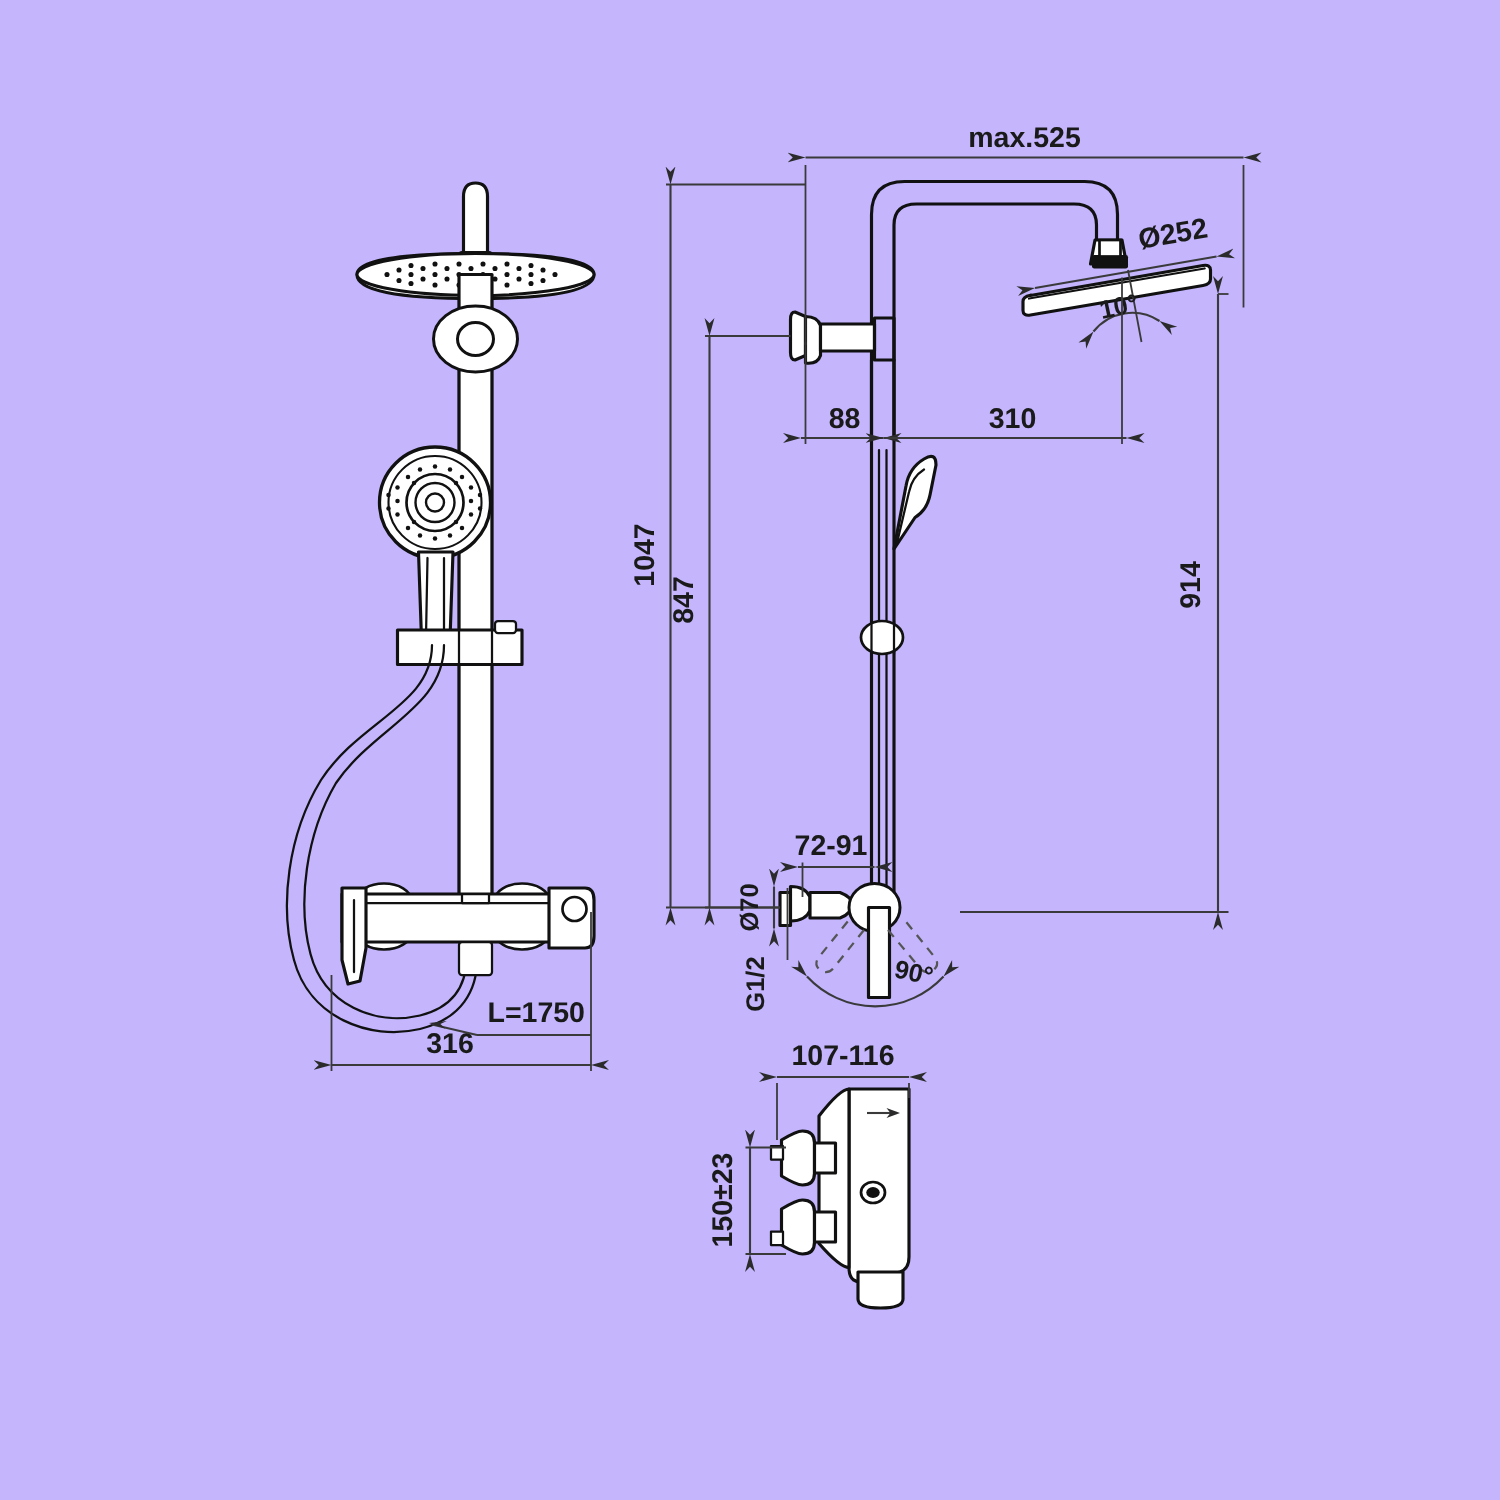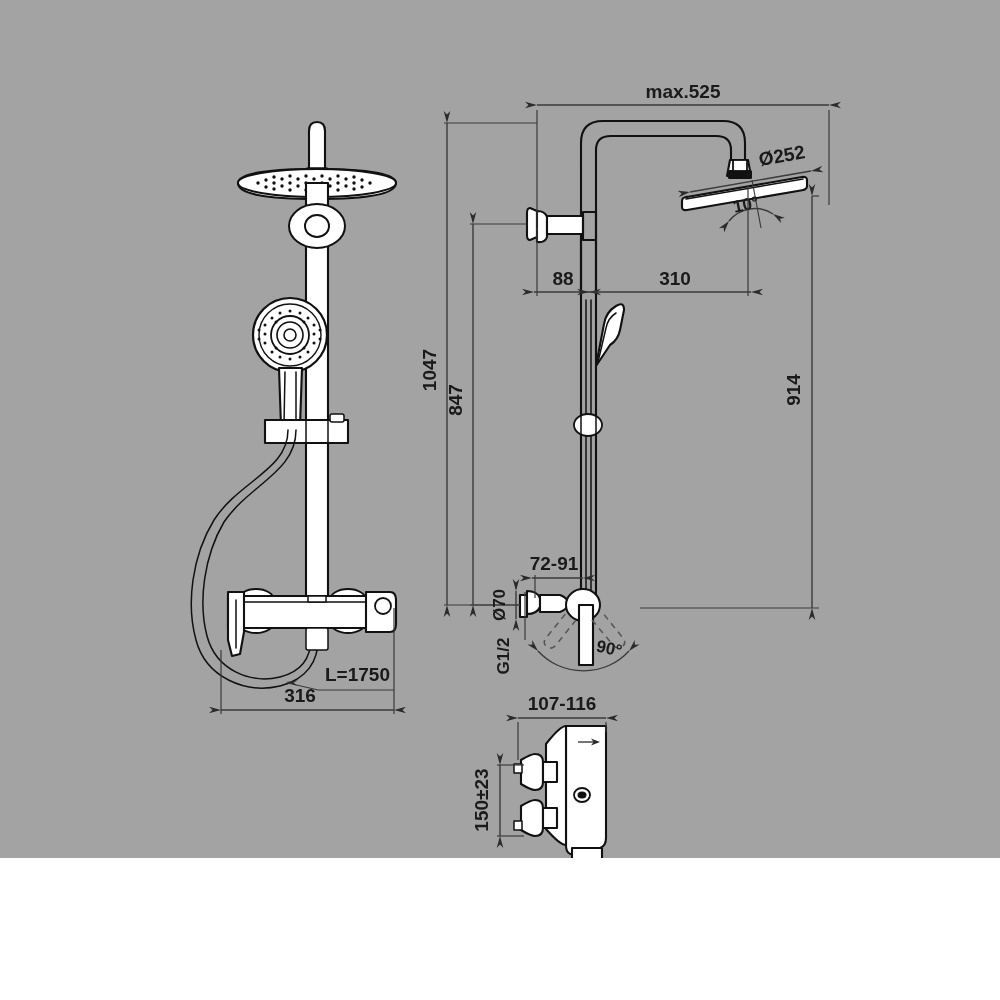--- a/index.html
+++ b/index.html
@@ -6,22 +6,22 @@
     margin: 0;
     padding: 0;
     background: #ffffff;
   }
   body {
     font-family: "Liberation Sans", sans-serif;
   }
   #page {
     position: relative;
     width: 1000px;
-    height: 858px;
-    background: #a3a3a3;
+    height: 1000px;
+    background: #c4b5fd;
     overflow: hidden;
   }
   #drawing-svg {
     position: absolute;
     left: 0;
     top: 0;
     width: 1000px;
     height: 1000px;
   }
   .dim-text {

